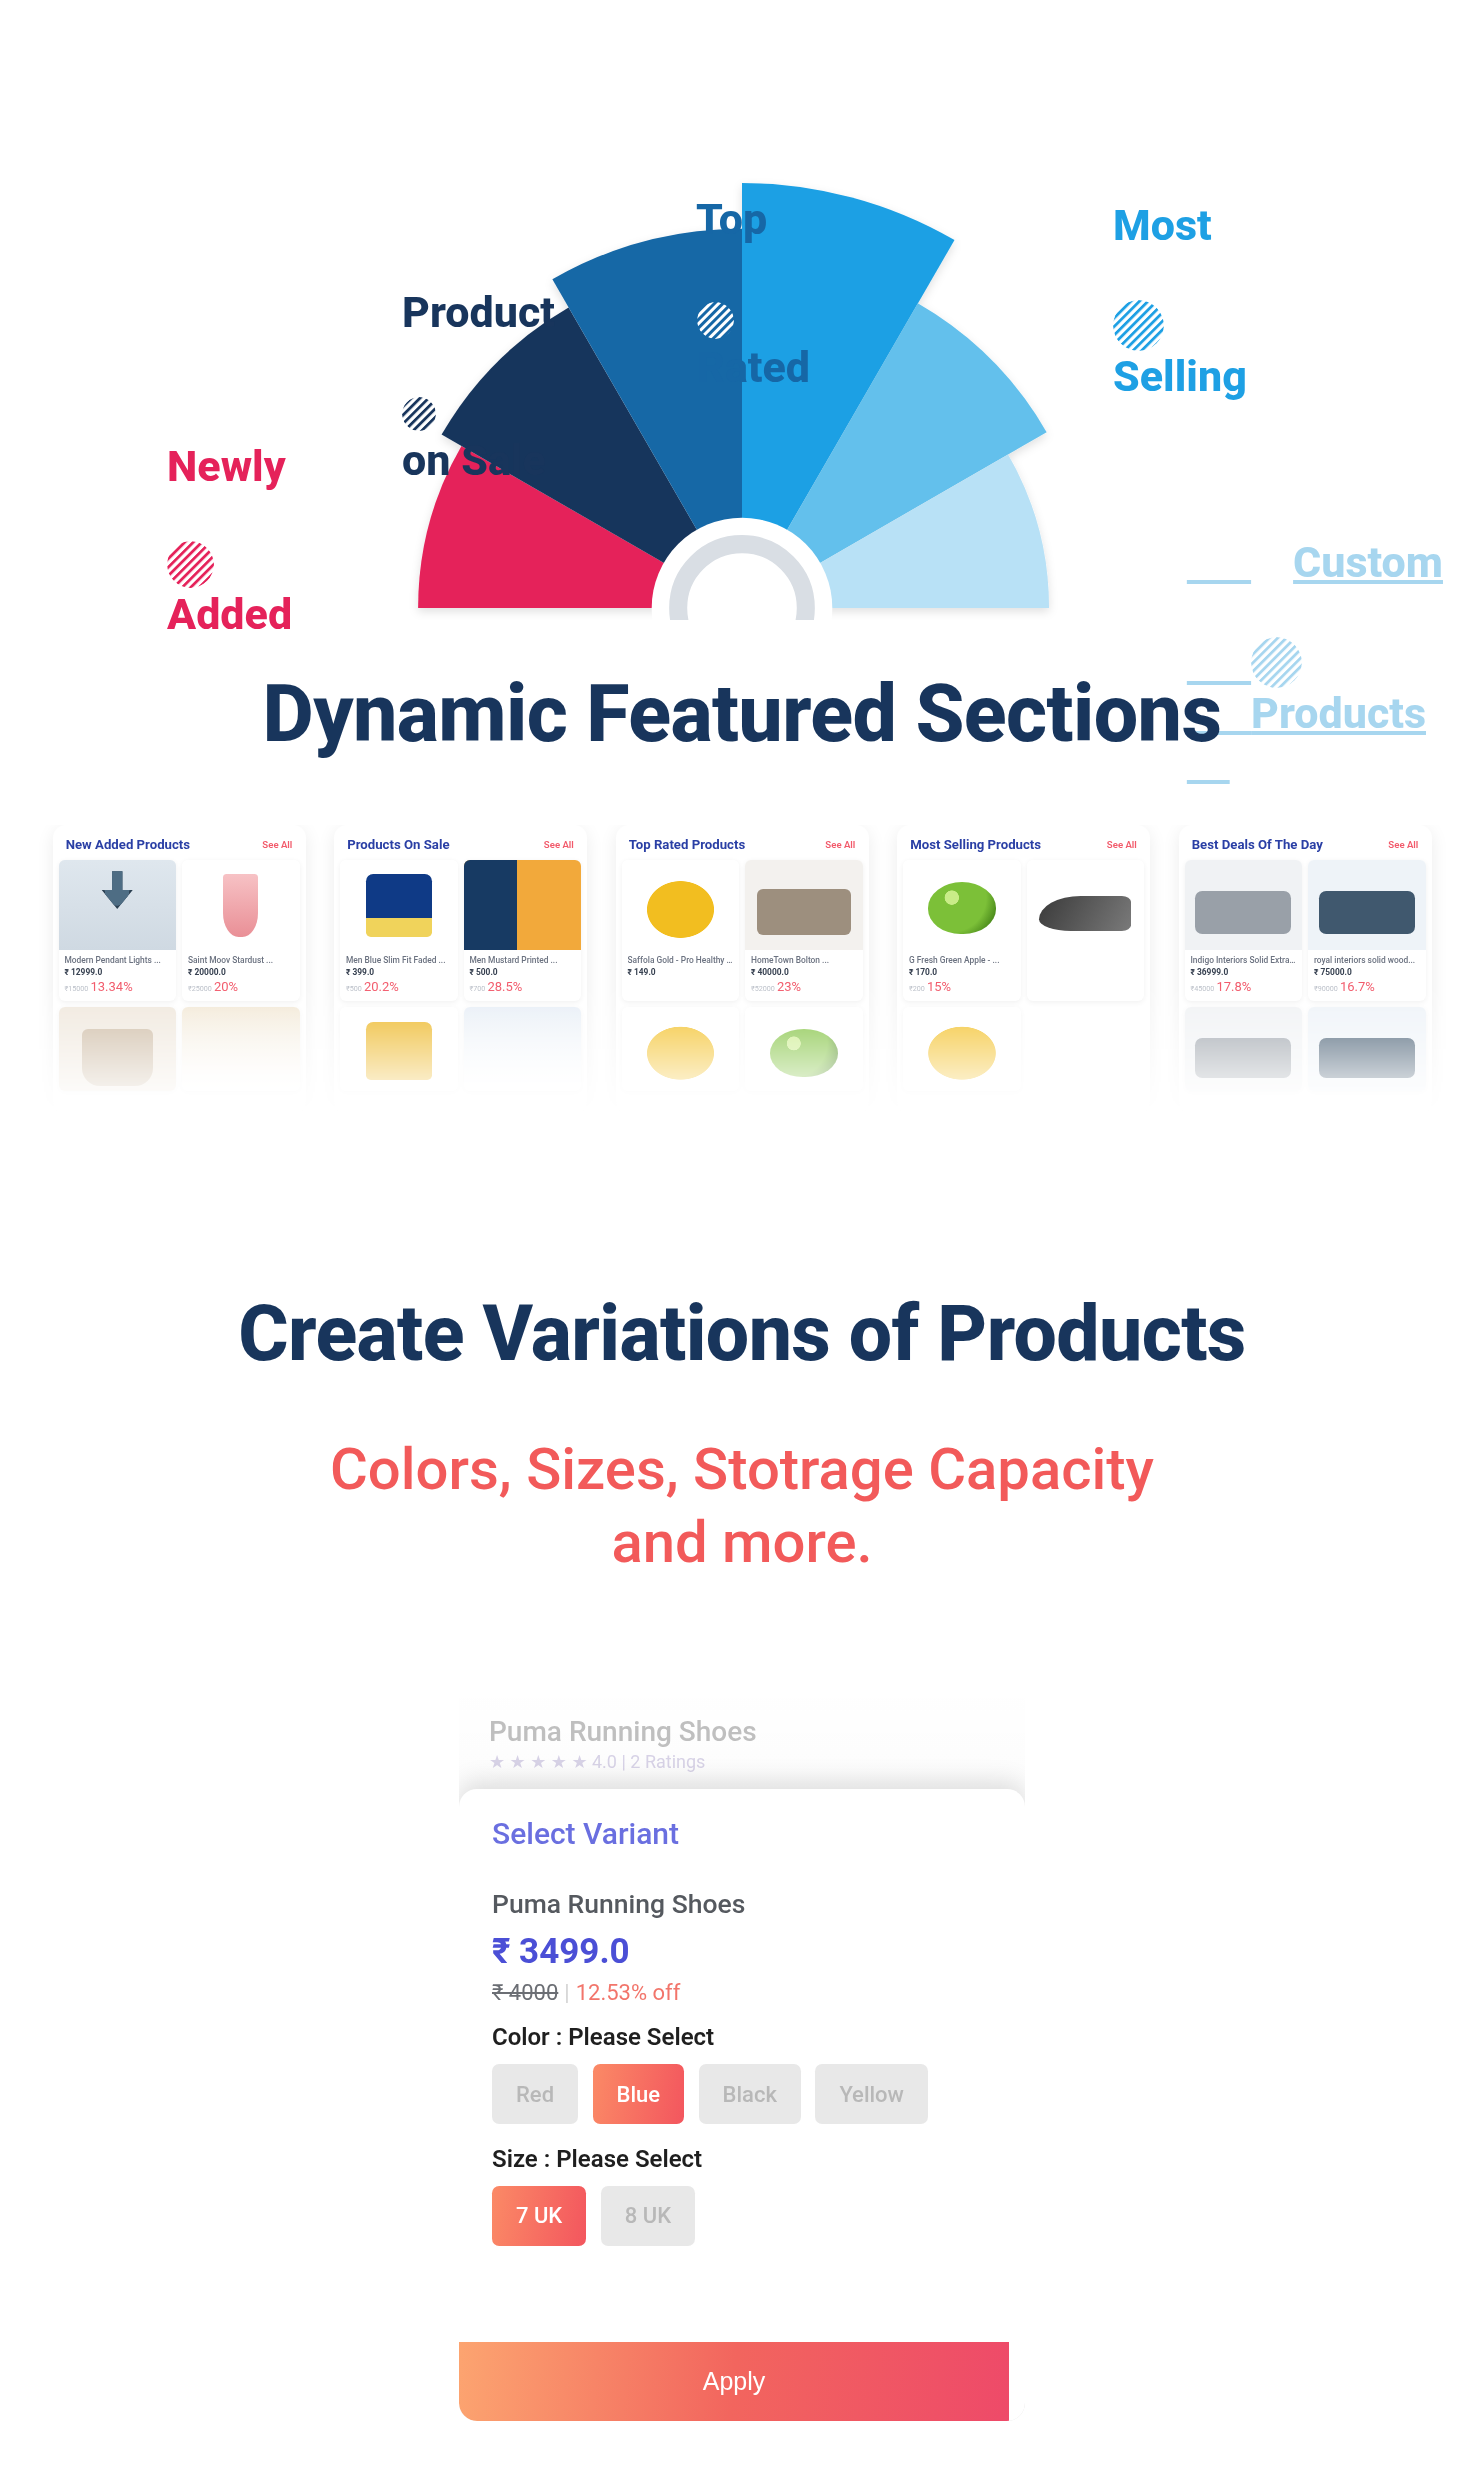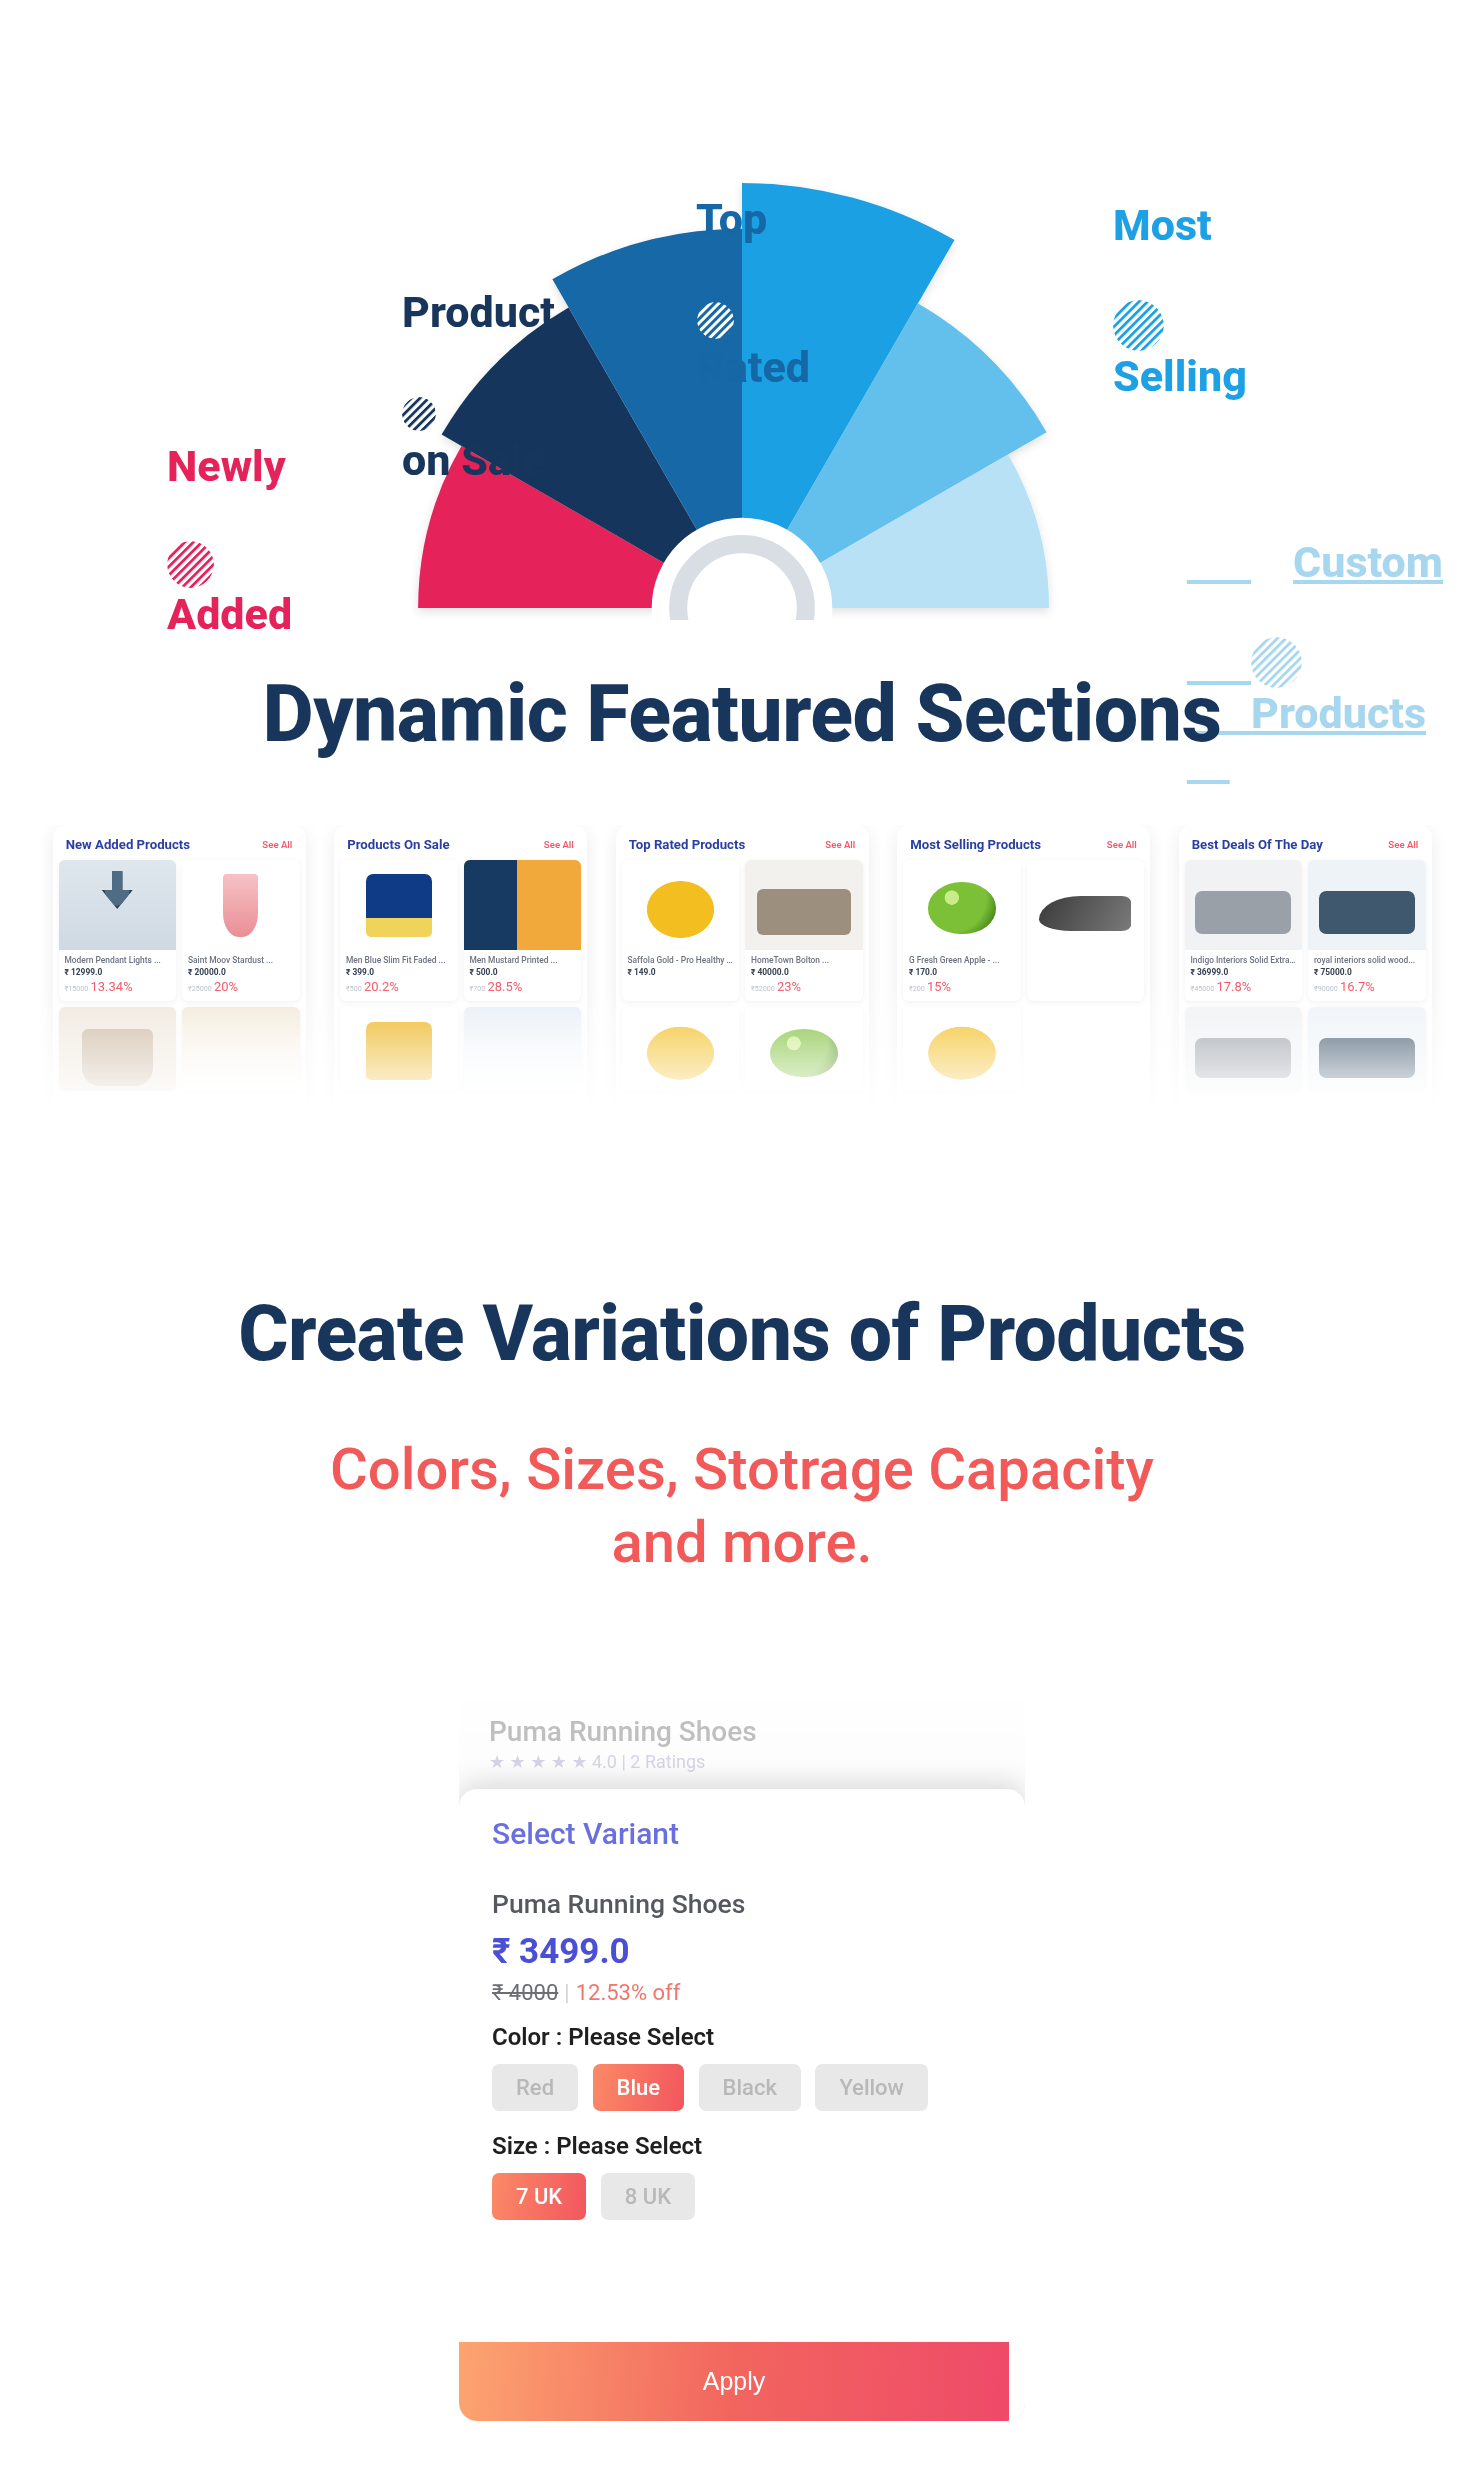--- a/index.html
+++ b/index.html
@@ -207,21 +207,21 @@
     font-size: 35px; font-weight: 700; color: #4b4fd6;
     margin-bottom: 8.4px;
   }
   .sv-priceline { font-size: 22px; margin-bottom: 18px; }
   .sv-old { color:#6b6e74; text-decoration: line-through; }
   .sv-sep { color:#d3d3d3; padding: 0 6px; }
   .sv-off { color:#f2756b; }
   .sv-attr { font-size: 24px; font-weight: 600; color:#1f1f1f; margin: 11px 0 13.2px; }
   .chips { display:flex; gap: 14.5px; flex-wrap: wrap; margin-bottom: 20.5px; }
   .chip {
-    height: 47px; padding: 0 24px;
+    height: 60px; padding: 0 24px;
     border-radius: 7.2px;
     display:flex; align-items:center; justify-content:center;
     font-size: 22px; font-weight: 500;
     background:#e8e8e8; color:#b8b8b8;
   }
   .chip.active {
     background: linear-gradient(100deg,#fb8a66 0%, #f3565e 100%);
     color:#fff;
   }
   .apply {

